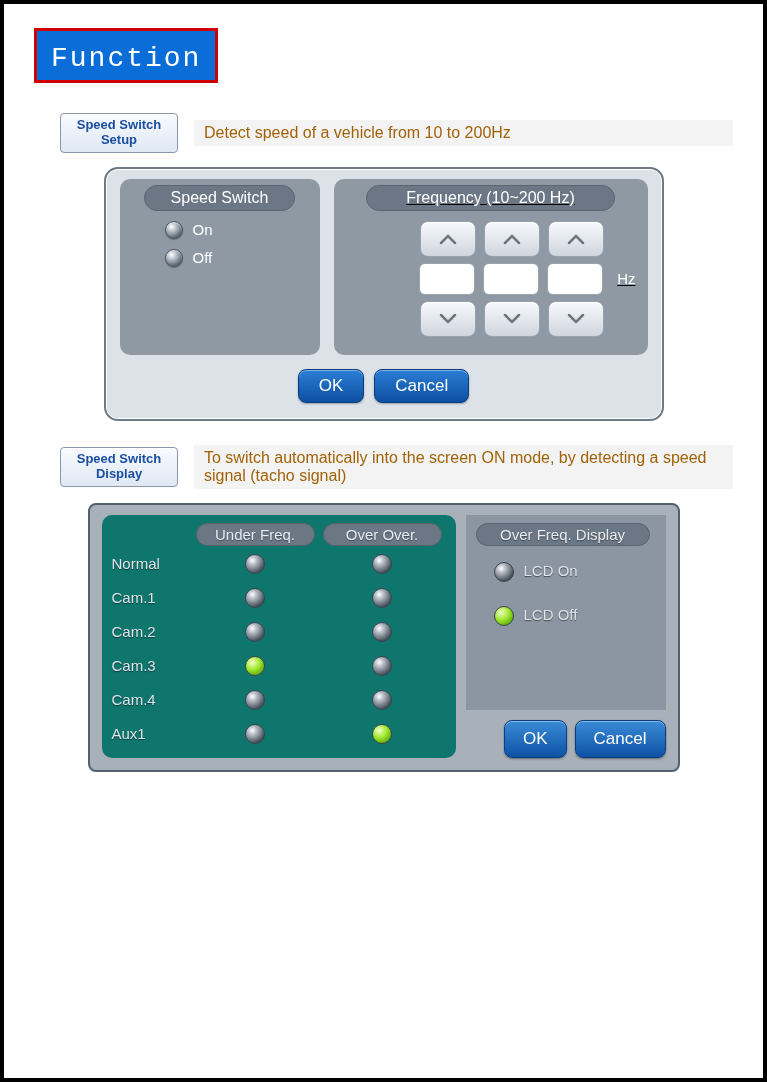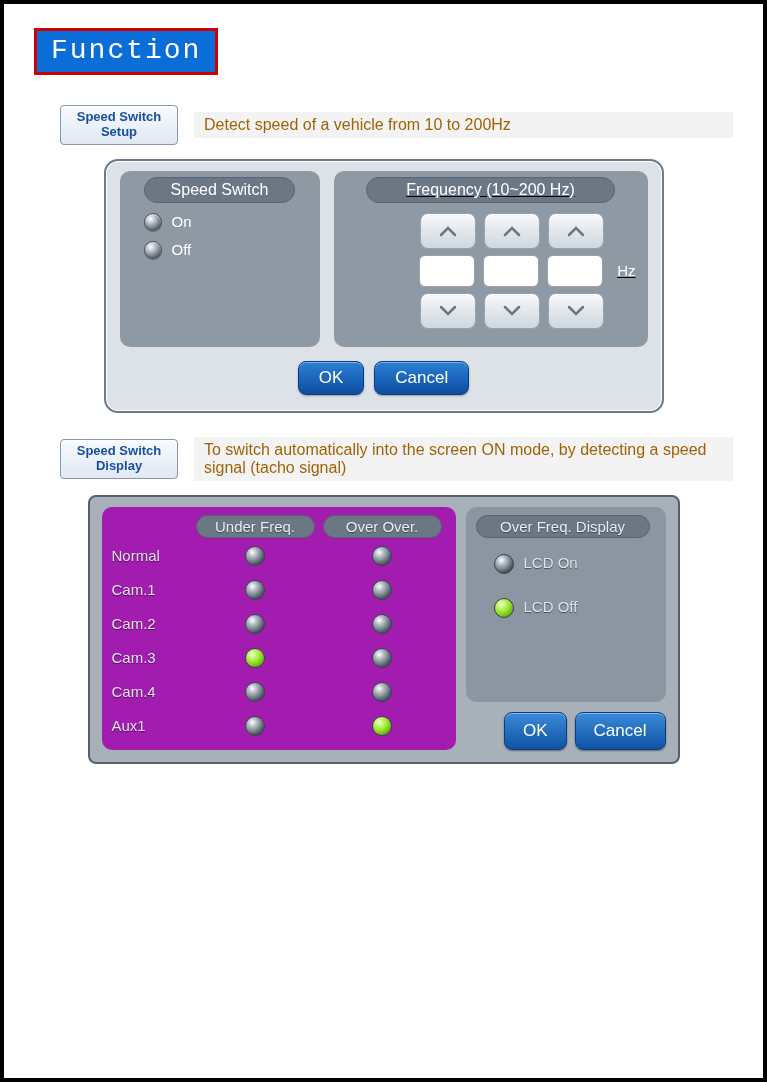--- a/index.html
+++ b/index.html
@@ -16,21 +16,21 @@
     padding: 24px 30px;
     position: relative;
   }
   .header-badge {
     display: inline-block;
     background: #0a6dd8;
     color: #fff;
     font-family: "Courier New", monospace;
     font-size: 28px;
     letter-spacing: 2px;
-    padding: 4px 14px 6px 14px;
+    padding: 12px 14px 6px 14px;
     border: 3px solid #d00000;
     margin-bottom: 22px;
   }
   .section-row {
     display: flex;
     align-items: center;
     gap: 16px;
     margin: 8px 0 14px 26px;
   }
   .pill-btn {
@@ -84,21 +84,21 @@
     border-radius: 16px;
     padding: 3px 0;
     margin: -4px auto 10px auto;
     width: 86%;
     border: 1px solid #5a6572;
   }
   .radio-row {
     display: flex;
     align-items: center;
     gap: 10px;
-    margin: 6px 0 10px 12px;
+    margin: 6px 0 10px 33px;
     color: #fff;
     font-size: 15px;
   }
   .radio-dot {
     width: 18px; height: 18px;
     border-radius: 50%;
     background: radial-gradient(circle at 35% 30%, #fff 0%, #c5ccd4 25%, #5f6b77 70%, #2e3640 100%);
     border: 1px solid #4a545f;
     box-shadow: inset 0 1px 1px rgba(255,255,255,.6), 0 1px 1px rgba(0,0,0,.3);
   }
@@ -141,31 +141,31 @@
     width: 592px;
     margin: 0 auto;
     background: #a8b0ba;
     border: 2px solid #55606d;
     border-radius: 8px;
     padding: 10px 12px 12px 12px;
   }
   .pd-top { display:flex; gap:10px; }
   .pd-left {
     flex:1;
-    background:#a21caf;
+    background:#0f766e;
     border-radius:10px;
     padding:8px 10px 14px 10px;
   }
   .pd-right {
     flex:0 0 200px;
     display:flex; flex-direction:column; gap:10px;
   }
   .pd-right-top {
     background:#8c96a2;
-    border-radius:10px;
+    border-radius:0;
     padding:8px 16px 16px 10px;
     flex:1;
   }
   .pd-headers { display:flex; }
   .pd-rowlabels { width:80px; }
   .pd-col-head {
     flex:1;
     text-align:center;
     color:#e8ecf1;
     font-size:15px;

